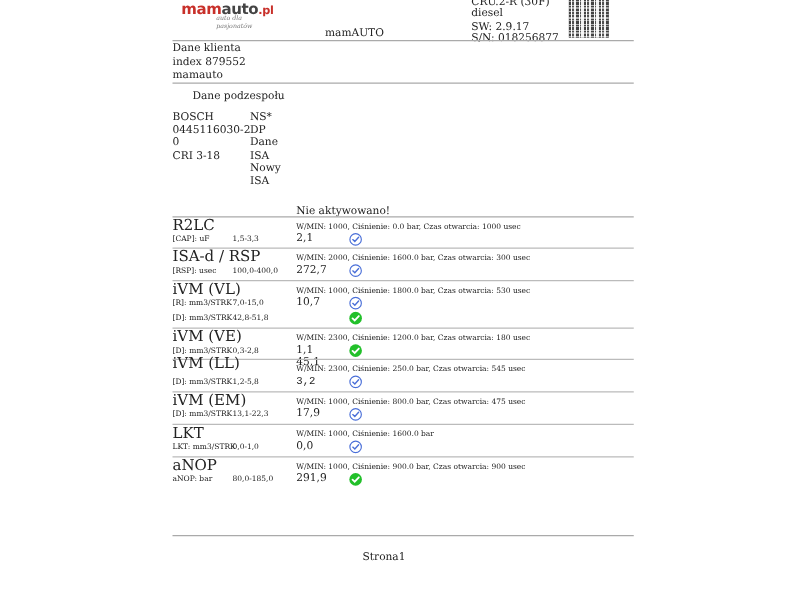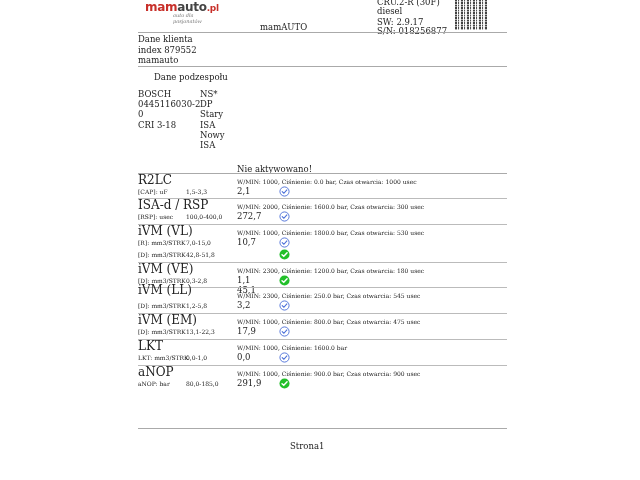--- a/index.html
+++ b/index.html
@@ -51,21 +51,21 @@
 <div class="abs norm" style="left:138px;top:72px;margin-left:16px;">Dane podzespołu</div>
 <div class="abs norm" style="left:138px;top:89px;line-height:10.2px;">
   <div>BOSCH</div>
   <div>0445116030-2</div>
   <div>0</div>
   <div>CRI 3-18</div>
 </div>
 <div class="abs norm" style="left:200px;top:89px;line-height:10.2px;">
   <div>NS*</div>
   <div>DP</div>
-  <div>Stary</div>
+  <div>Dane</div>
   <div>ISA</div>
   <div>Nowy</div>
   <div>ISA</div>
 </div>
 <div class="abs norm" style="left:237px;top:130px;margin-top:34px;">Nie aktywowano!</div>
 <div class="hr" style="top:173px"></div>
 
 <div id="tests">
     <div class="abs title" style="left:138px;top:174px;">R2LC</div>
     <div class="abs small" style="left:237px;top:178px;font-size:6px;">W/MIN: 1000, Ciśnienie: 0.0 bar, Czas otwarcia: 1000 usec</div>
@@ -121,21 +121,21 @@
       <svg viewBox="0 0 12 12">
         <circle cx="6" cy="6" r="5.5" fill="#22c02a"></circle>
         <path d="M3.3 6.2 L5.2 8 L8.8 4.2" stroke="#fff" stroke-width="1.6" fill="none" stroke-linecap="round"></path>
       </svg>
     </span>
     <div class="hr" style="top:287px;background:#bbb;"></div>
     <div class="abs title" style="left:138px;top:284px;">iVM (LL)</div>
     <div class="abs small" style="left:237px;top:292px;font-size:6px;">W/MIN: 2300, Ciśnienie: 250.0 bar, Czas otwarcia: 545 usec</div>
     <div class="abs small" style="left:138px;top:302px;font-size:6px;">[D]: mm3/STRK</div>
     <div class="abs small" style="left:186px;top:302px;font-size:6px;">1,2-5,8</div>
-    <div class="abs norm" style="left:237px;top:300px;">3,2</div>
+    <div class="abs norm" style="left:237px;top:300px;font-family:Liberation Mono, monospace;">3,2</div>
     <span class="icon" style="left:279px;top:300px;">
       <svg viewBox="0 0 12 12">
         <circle cx="6" cy="6" r="5" fill="#fff" stroke="#4a6fd8" stroke-width="1"></circle>
         <path d="M3.5 6.2 L5.3 7.9 L8.6 4.2" stroke="#4a6fd8" stroke-width="1.2" fill="none" stroke-linecap="round"></path>
       </svg>
     </span>
     <div class="hr" style="top:313px;background:#bbb;"></div>
     <div class="abs title" style="left:138px;top:314px;">iVM (EM)</div>
     <div class="abs small" style="left:237px;top:318px;font-size:6px;">W/MIN: 1000, Ciśnienie: 800.0 bar, Czas otwarcia: 475 usec</div>
     <div class="abs small" style="left:138px;top:328px;font-size:6px;">[D]: mm3/STRK</div>

